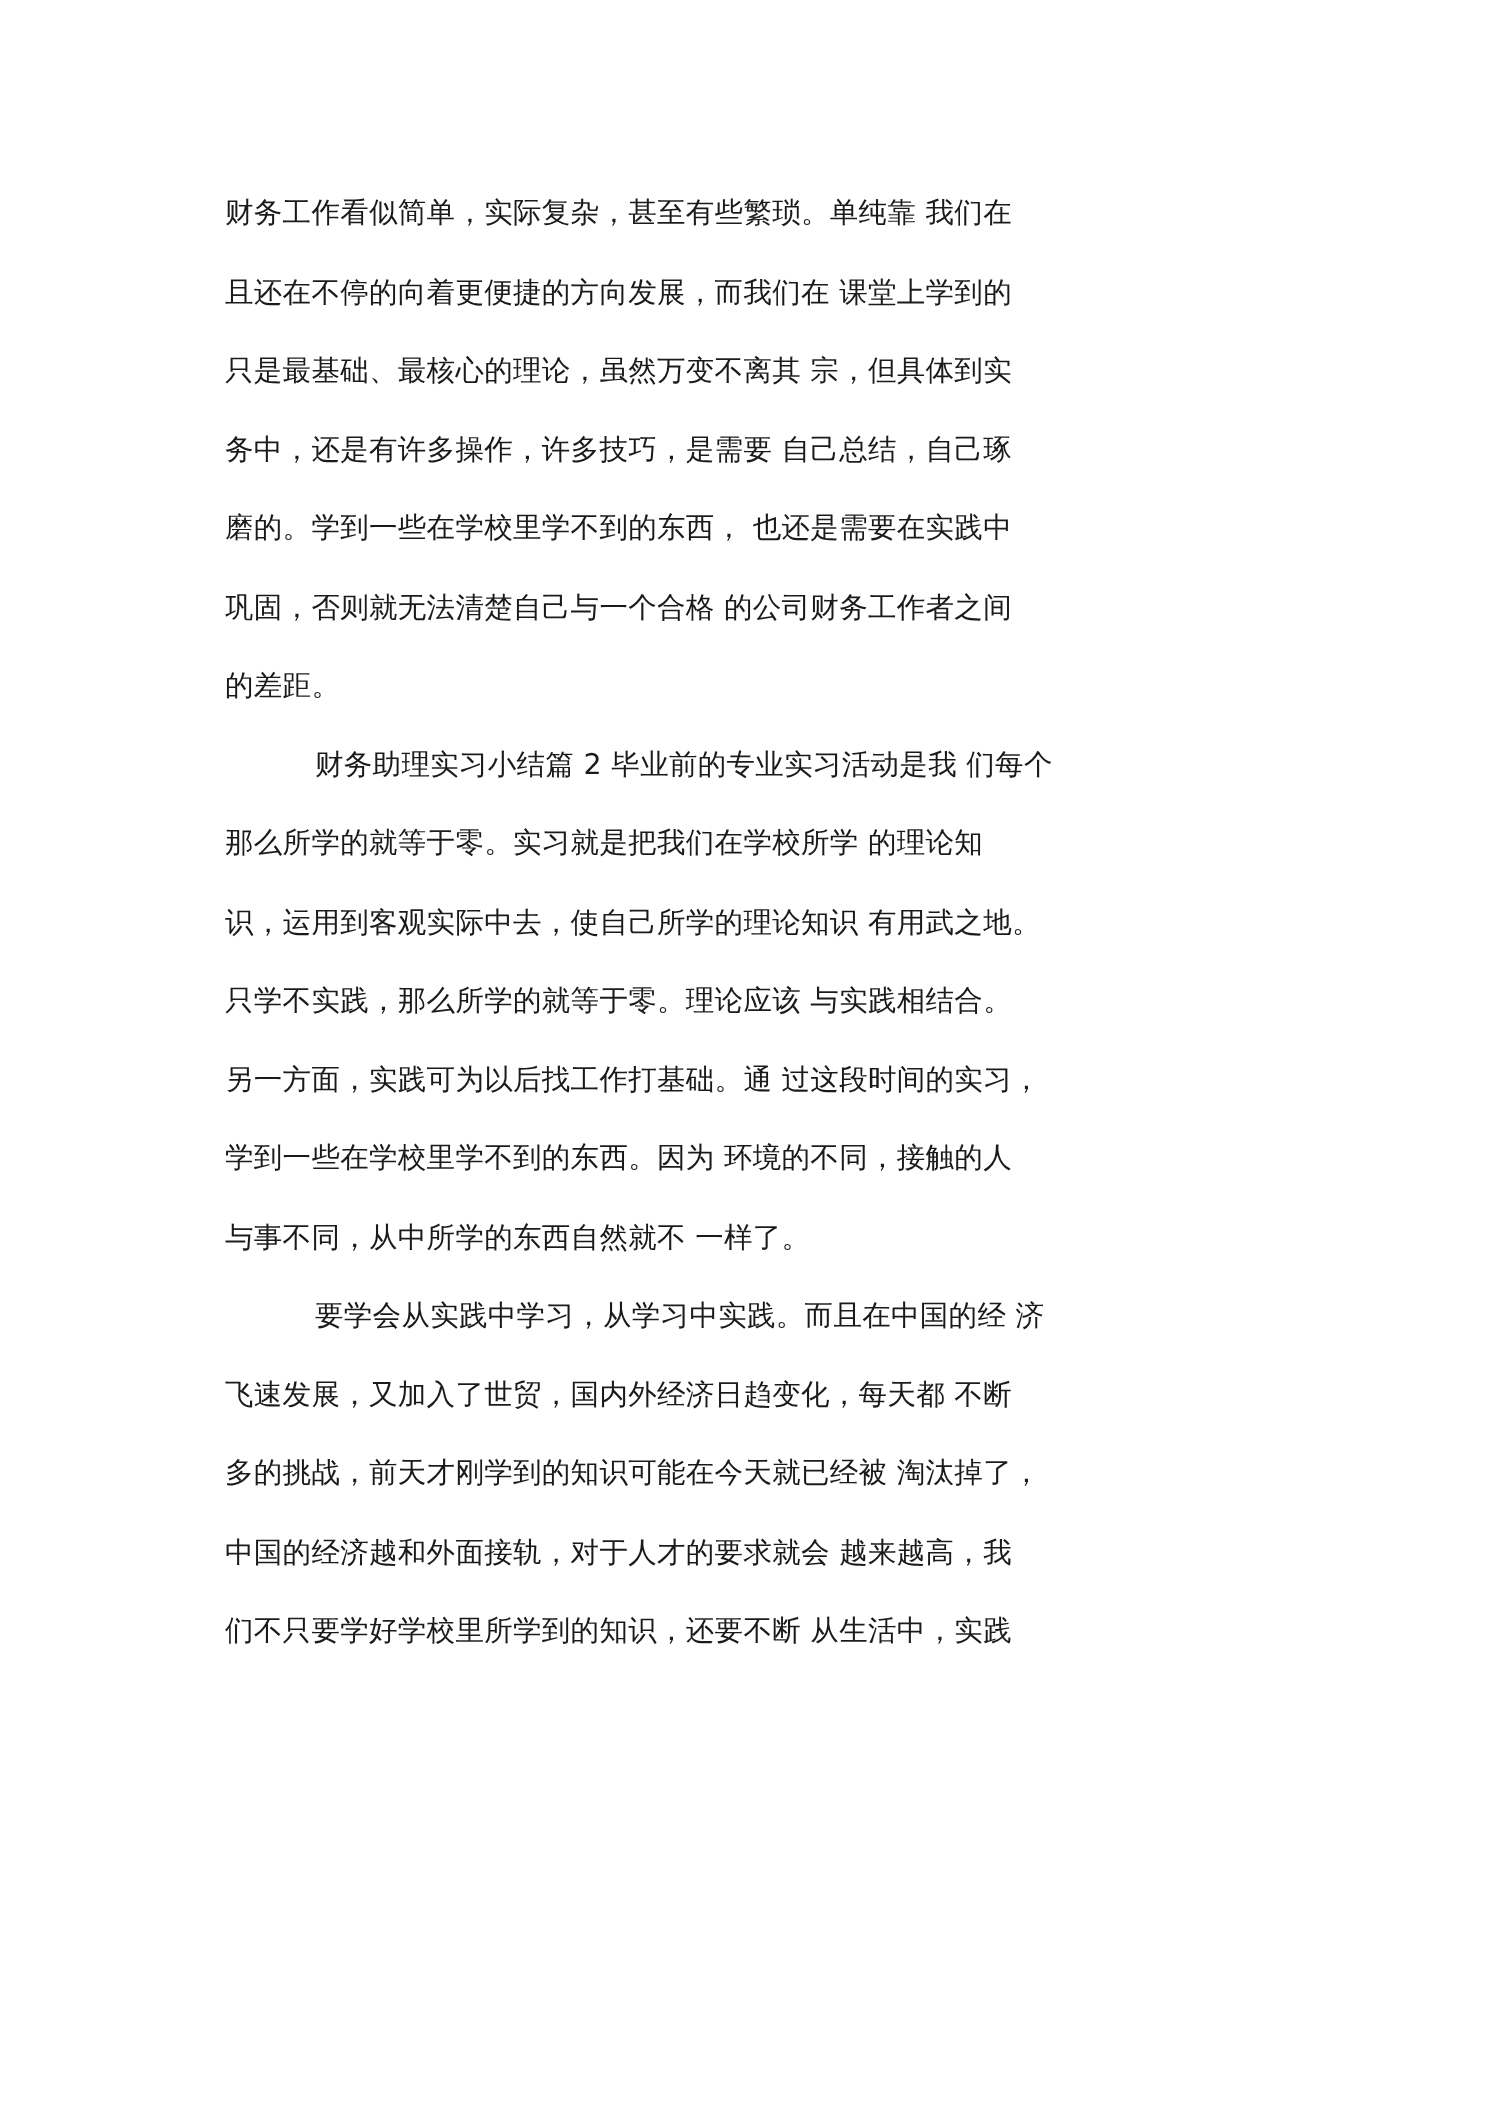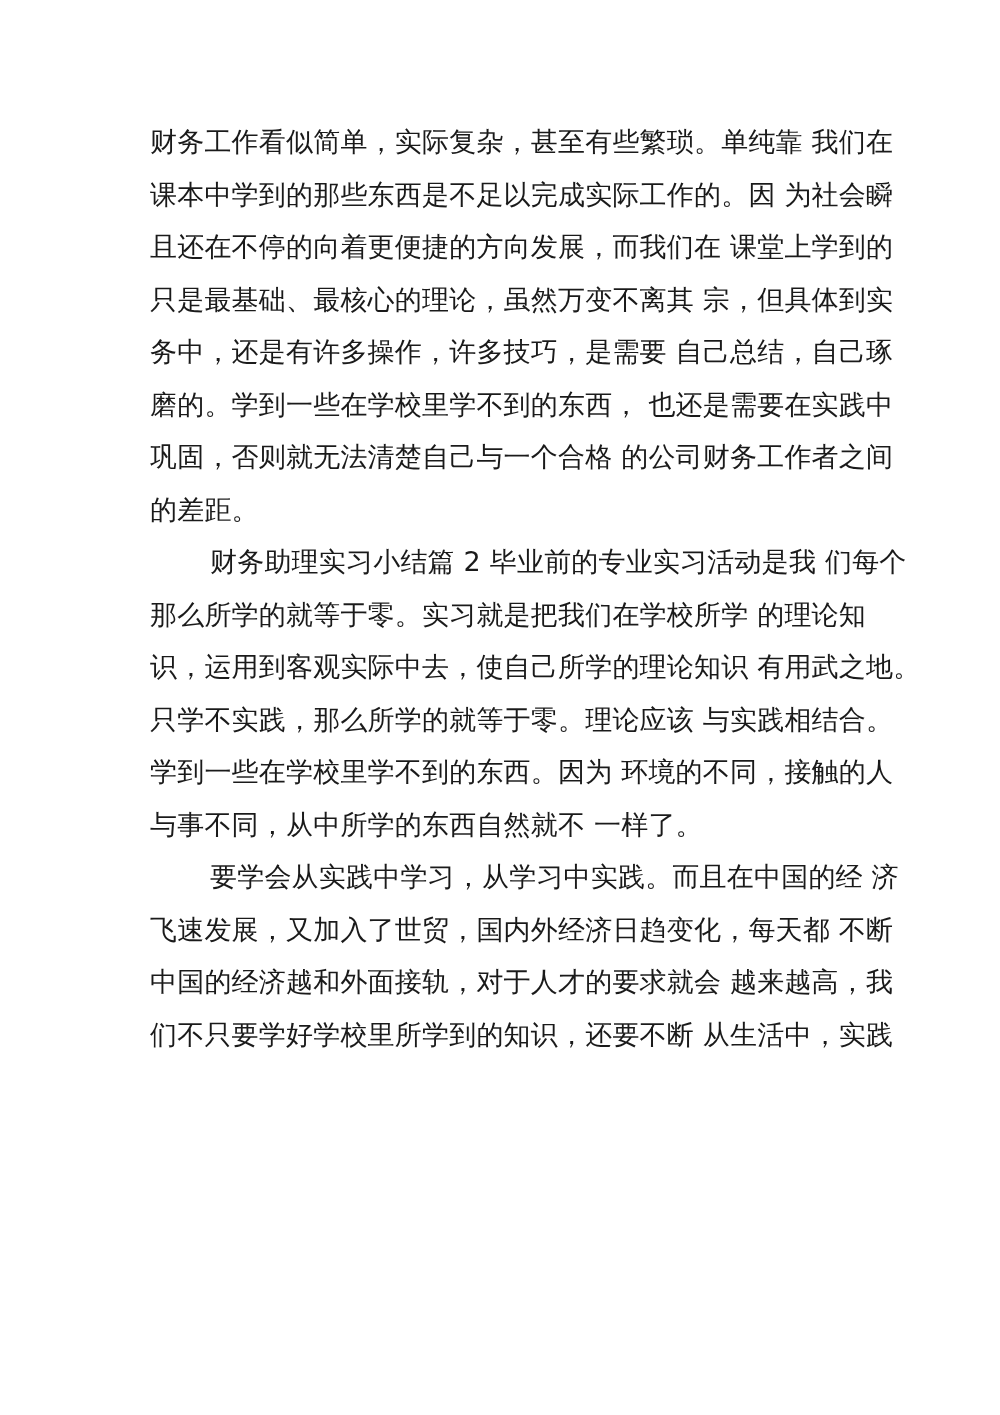--- a/index.html
+++ b/index.html
@@ -30,55 +30,56 @@
       width: 730px;
     }
     .para {
       margin: 0;
       padding: 0;
     }
     .line {
       display: block;
       height: 52.5px;
       line-height: 40px;
-      font-size: 27px;
+      font-size: 19px;
       white-space: nowrap;
       letter-spacing: 0.2px;
     }
     .line.indent {
       padding-left: 60px;
     }
   </style>
 </head>
 <body>
 
 <div class="page">
   <div class="text-body">
 
     <div class="para">
       <span class="line">财务工作看似简单，实际复杂，甚至有些繁琐。单纯靠 我们在</span>
-      <span class="line">课本中学到的那些东西是不足以完成实际工作的。因 为社会瞬</span>
       <span class="line">且还在不停的向着更便捷的方向发展，而我们在 课堂上学到的</span>
       <span class="line">只是最基础、最核心的理论，虽然万变不离其 宗，但具体到实</span>
       <span class="line">务中，还是有许多操作，许多技巧，是需要 自己总结，自己琢</span>
       <span class="line">磨的。学到一些在学校里学不到的东西， 也还是需要在实践中</span>
       <span class="line">巩固，否则就无法清楚自己与一个合格 的公司财务工作者之间</span>
       <span class="line">的差距。</span>
     </div>
 
     <div class="para">
       <span class="line indent">财务助理实习小结篇 2 毕业前的专业实习活动是我 们每个</span>
       <span class="line">那么所学的就等于零。实习就是把我们在学校所学 的理论知</span>
       <span class="line">识，运用到客观实际中去，使自己所学的理论知识 有用武之地。</span>
       <span class="line">只学不实践，那么所学的就等于零。理论应该 与实践相结合。</span>
+      <span class="line">另一方面，实践可为以后找工作打基础。通 过这段时间的实习，</span>
       <span class="line">学到一些在学校里学不到的东西。因为 环境的不同，接触的人</span>
       <span class="line">与事不同，从中所学的东西自然就不 一样了。</span>
     </div>
 
     <div class="para">
       <span class="line indent">要学会从实践中学习，从学习中实践。而且在中国的经 济</span>
       <span class="line">飞速发展，又加入了世贸，国内外经济日趋变化，每天都 不断</span>
+      <span class="line">多的挑战，前天才刚学到的知识可能在今天就已经被 淘汰掉了，</span>
       <span class="line">中国的经济越和外面接轨，对于人才的要求就会 越来越高，我</span>
       <span class="line">们不只要学好学校里所学到的知识，还要不断 从生活中，实践</span>
     </div>
 
   </div>
 </div>
 
 </body></html>

